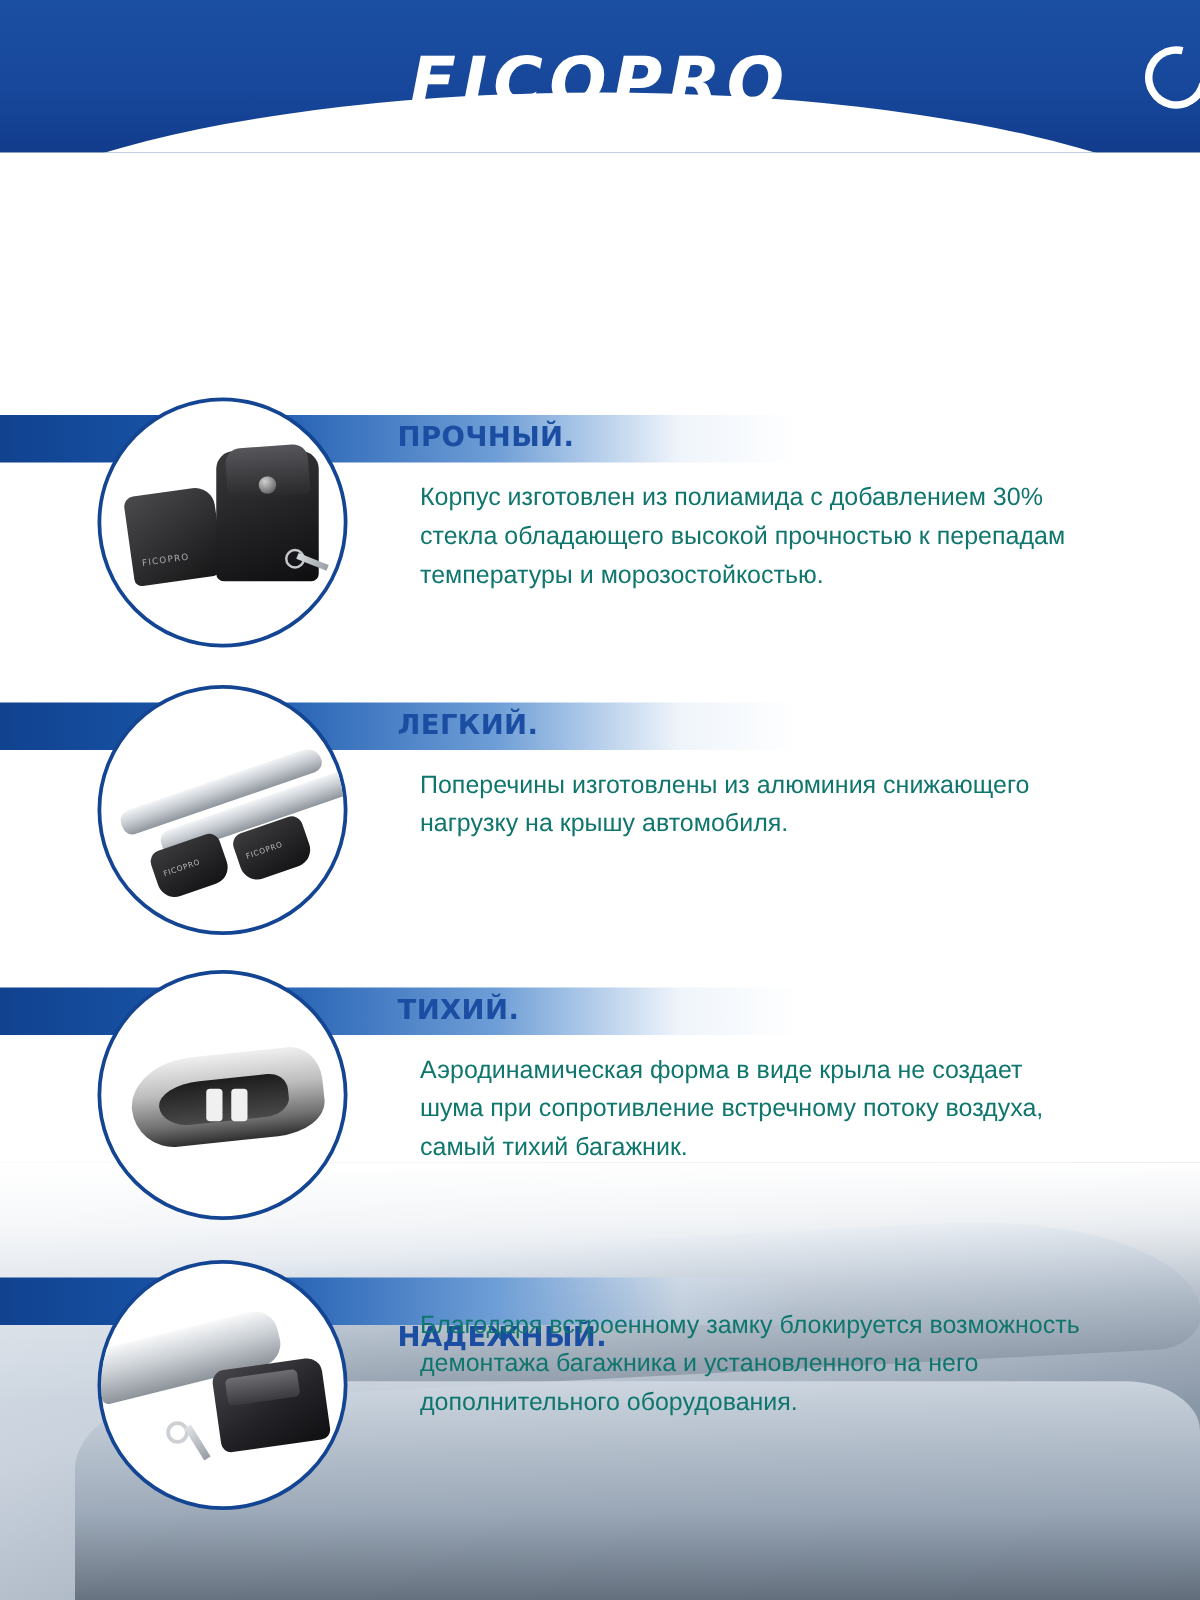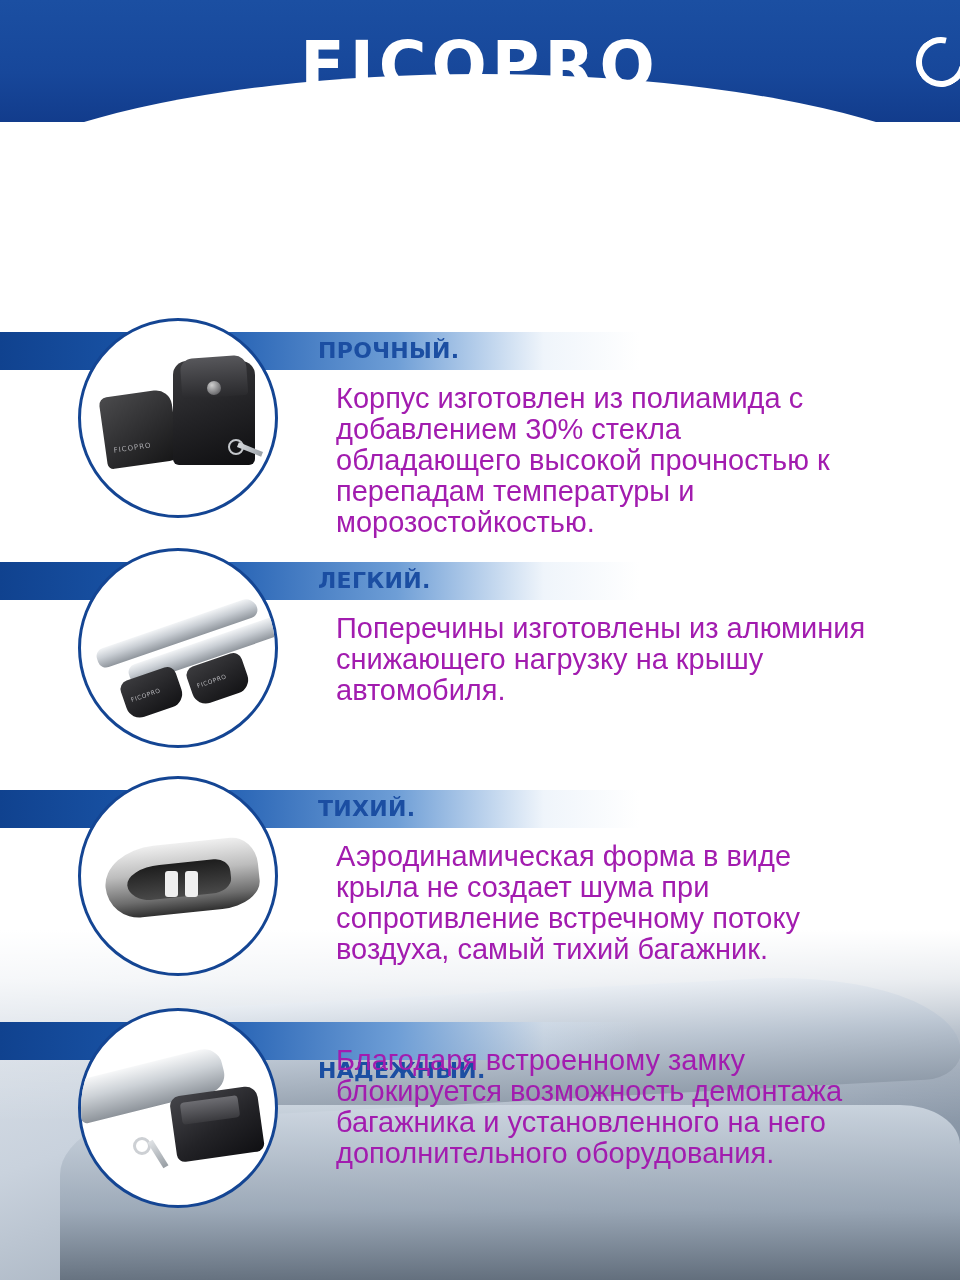--- a/index.html
+++ b/index.html
@@ -40,25 +40,26 @@
     top: 40px;
     left: 0;
     width: 960px;
     text-align: center;
     z-index: 3;
   }
   .logo-text {
     display: inline-block;
     position: relative;
     color: #ffffff;
-    font-size: 65px;
+    font-size: 54px;
     font-weight: bold;
     letter-spacing: 5px;
     font-family: "DejaVu Sans", sans-serif;
     line-height: 52px;
+    font-style: italic;
   }
   .logo-ring {
     position: absolute;
     right: -6px;
     top: -3px;
     width: 50px; height: 50px;
     border: 6px solid #ffffff;
     border-radius: 50%;
     border-right-color: transparent;
     transform: rotate(-32deg);
@@ -127,22 +128,22 @@
     color: #1b4ea2;
     font-size: 22px;
     font-weight: bold;
     font-family: "DejaVu Sans", sans-serif;
     letter-spacing: .3px;
   }
   .body-text {
     position: absolute;
     left: 336px;
     width: 530px;
-    color: #a21caf;
-    font-size: 29px;
+    color: #0f766e;
+    font-size: 20px;
     line-height: 31px;
     font-family: "Liberation Sans", sans-serif;
   }
 
   .thumb {
     position: absolute;
     left: 78px;
     width: 200px; height: 200px;
     border-radius: 50%;
     background: #ffffff;

